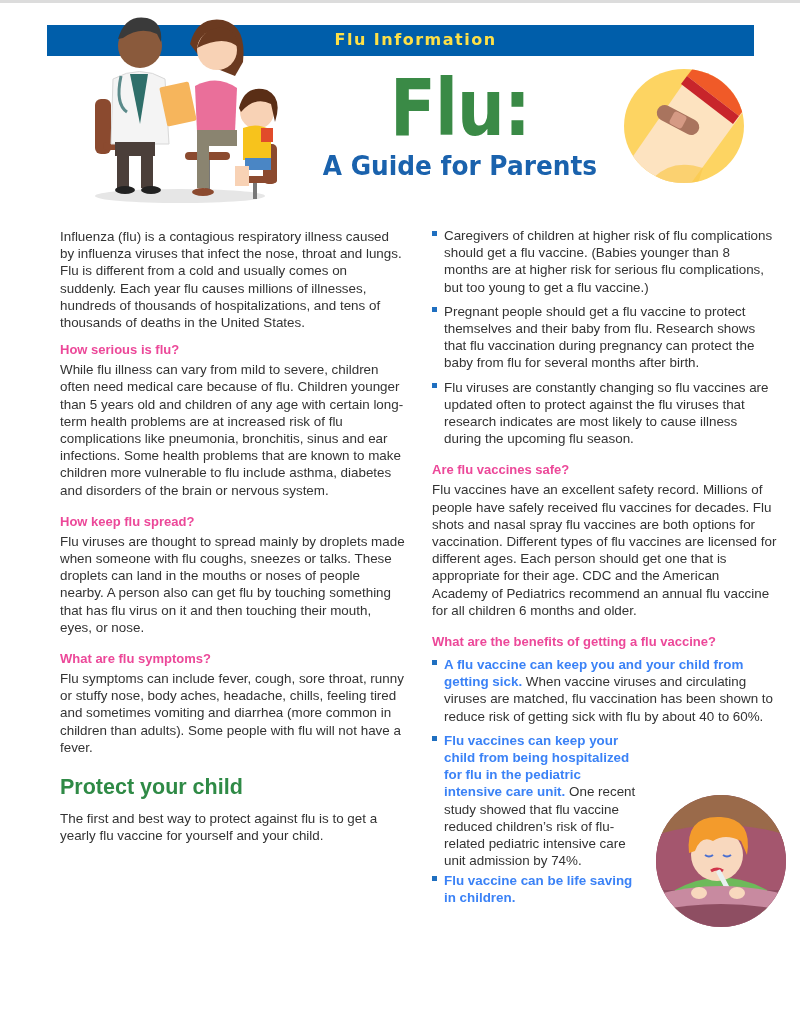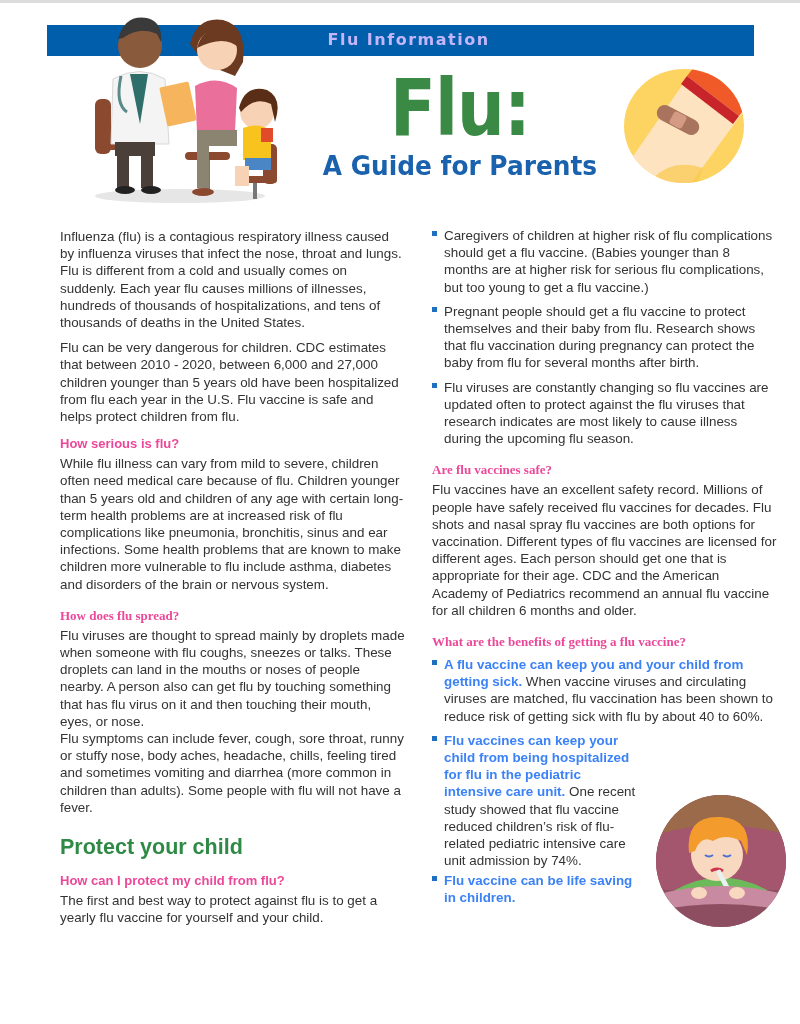--- a/index.html
+++ b/index.html
@@ -2,39 +2,39 @@
 <html><head>
 <meta charset="utf-8">
 <style>
   * { box-sizing: border-box; margin: 0; padding: 0; }
   html, body { width: 800px; height: 1024px; background: #ffffff; overflow: hidden; }
   body { font-family: "Liberation Sans", "DejaVu Sans", sans-serif; color: #333333; position: relative; }
 
   .top-rule { position: absolute; left: 0; top: 0; width: 800px; height: 3px; background: #dcdcdc; }
 
   .banner { position: absolute; left: 47px; top: 25px; width: 707px; height: 31px; background: #005eaa; }
-  .banner-text { position: absolute; left: 8px; width: 100%; top: 5px; text-align: center; color: #c4b5fd;
+  .banner-text { position: absolute; left: 15px; width: 100%; top: 5px; text-align: center; color: #fde047;
     font-family: "DejaVu Sans", sans-serif; font-weight: bold; font-size: 16px; letter-spacing: 1.5px; }
 
   .hero-illustration { position: absolute; left: 85px; top: 4px; width: 210px; height: 200px; }
   .bandage-illustration { position: absolute; left: 623px; top: 68px; width: 122px; height: 116px; }
 
   .title-flu { position: absolute; left: 300px; top: 68px; width: 320px; text-align: center;
     color: #3a8a46; font-weight: bold; font-size: 78px; line-height: 80px; font-family: "DejaVu Sans", sans-serif; letter-spacing: -1px; transform: scaleX(0.86); }
   .title-sub { position: absolute; left: 300px; top: 150px; width: 320px; text-align: center;
     color: #1a62ad; font-weight: bold; font-size: 27px; line-height: 32px; font-family: "DejaVu Sans", sans-serif; transform: scaleX(0.92); }
 
   .col { position: absolute; font-size: 13.4px; line-height: 17.2px; color: #333333; }
   .col-left { left: 60px; top: 228px; width: 345px; }
   .col-right { left: 432px; top: 227px; width: 345px; }
 
   .para { margin-bottom: 8px; }
   .h-green { color: #2f8a46; font-weight: bold; font-size: 21.5px; line-height: 26px; margin-top: 18px; margin-bottom: 10px; }
   .h-blue { color: #ec4899; font-weight: bold; font-size: 13px; line-height: 21px; margin-bottom: 1px; }
-  .h-blue.spaced { margin-top: 12px; font-family: Liberation Serif, serif; }
+  .h-blue.spaced { margin-top: 12px; }
 
   .bullets { list-style: none; }
   .bullets li { position: relative; padding-left: 12px; margin-bottom: 7px; }
   .bullet { position: absolute; left: 0; top: 4px; width: 5px; height: 5px; background: #1f6fc0; }
   .b-strong { font-weight: bold; color: #3b82f6; }
 
   .benefits { margin-top: 4px; }
   .benefit-narrow { width: 205px; }
   .sick-child { position: absolute; left: 655px; top: 795px; width: 132px; height: 133px; }
 </style>
@@ -104,34 +104,33 @@
     <path d="M30 110 Q50 90 80 100 L70 130 Z" fill="#f9c94e" opacity="0.7"></path>
   </g>
   <g transform="rotate(28 55 52)">
     <rect x="32" y="44" width="46" height="16" rx="8" fill="#a9745e"></rect>
     <rect x="48" y="45" width="14" height="14" rx="3" fill="#d59a84"></rect>
   </g>
 </svg>
 
 <div class="col col-left">
   <p class="para">Influenza (flu) is a contagious respiratory illness caused by influenza viruses that infect the nose, throat and lungs. Flu is different from a cold and usually comes on suddenly. Each year flu causes millions of illnesses, hundreds of thousands of hospitalizations, and tens of thousands of deaths in the United States.</p>
-  <p class="para">Flu can be very dangerous for children. CDC estimates that between 2010 - 2020, between 6,000 and 27,000 children younger than 5 years old have been hospitalized from flu each year in the U.S. Flu vaccine is safe and helps protect children from flu.</p>
 
 
   <h3 class="h-blue">How serious is flu?</h3>
   <p>While flu illness can vary from mild to severe, children often need medical care because of flu. Children younger than 5 years old and children of any age with certain long-term health problems are at increased risk of flu complications like pneumonia, bronchitis, sinus and ear infections. Some health problems that are known to make children more vulnerable to flu include asthma, diabetes and disorders of the brain or nervous system.</p>
 
-  <h3 class="h-blue spaced">How does flu spread?</h3>
+  <h3 class="h-blue spaced">How keep flu spread?</h3>
   <p>Flu viruses are thought to spread mainly by droplets made when someone with flu coughs, sneezes or talks. These droplets can land in the mouths or noses of people nearby. A person also can get flu by touching something that has flu virus on it and then touching their mouth, eyes, or nose.</p>
 
+  <h3 class="h-blue spaced">What are flu symptoms?</h3>
   <p>Flu symptoms can include fever, cough, sore throat, runny or stuffy nose, body aches, headache, chills, feeling tired and sometimes vomiting and diarrhea (more common in children than adults). Some people with flu will not have a fever.</p>
 
   <h2 class="h-green">Protect your child</h2>
 
-  <h3 class="h-blue">How can I protect my child from flu?</h3>
   <p>The first and best way to protect against flu is to get a yearly flu vaccine for yourself and your child.</p>
 </div>
 
 <div class="col col-right">
   <ul class="bullets">
     <li><span class="bullet"></span><span>Caregivers of children at higher risk of flu complications should get a flu vaccine. (Babies younger than 8 months are at higher risk for serious flu complications, but too young to get a flu vaccine.)</span></li>
     <li><span class="bullet"></span><span>Pregnant people should get a flu vaccine to protect themselves and their baby from flu. Research shows that flu vaccination during pregnancy can protect the baby from flu for several months after birth.</span></li>
     <li><span class="bullet"></span><span>Flu viruses are constantly changing so flu vaccines are updated often to protect against the flu viruses that research indicates are most likely to cause illness during the upcoming flu season.</span></li>
   </ul>
 

